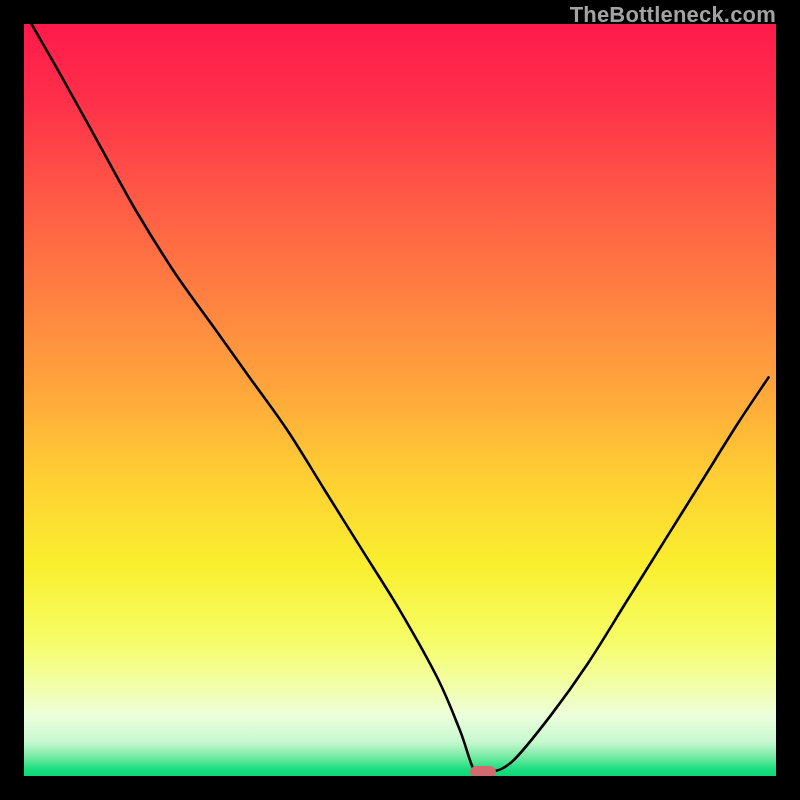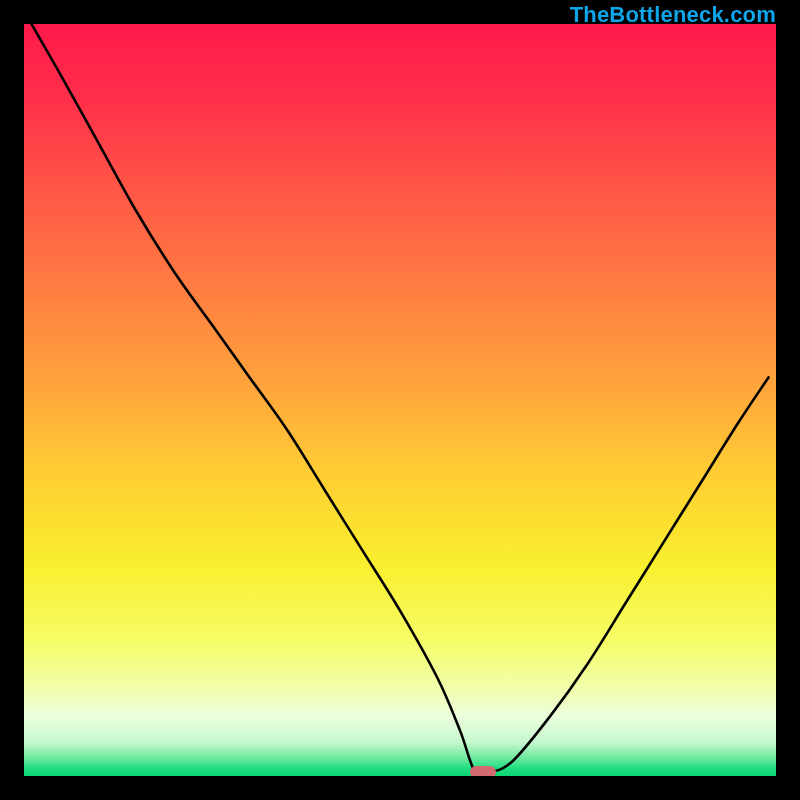--- a/index.html
+++ b/index.html
@@ -41,21 +41,21 @@
     height: 752px;
     pointer-events: none;
   }
   .watermark {
     position: absolute;
     top: 2px;
     right: 24px;
     font-family: Arial, Helvetica, sans-serif;
     font-size: 22px;
     font-weight: 600;
-    color: #0ea5e9;
+    color: #a3a3a3;
     letter-spacing: 0.2px;
   }
   .marker {
     position: absolute;
     width: 26px;
     height: 12px;
     border-radius: 6px;
     background: #d36a6f;
     transform: translate(-50%, -50%);
   }

